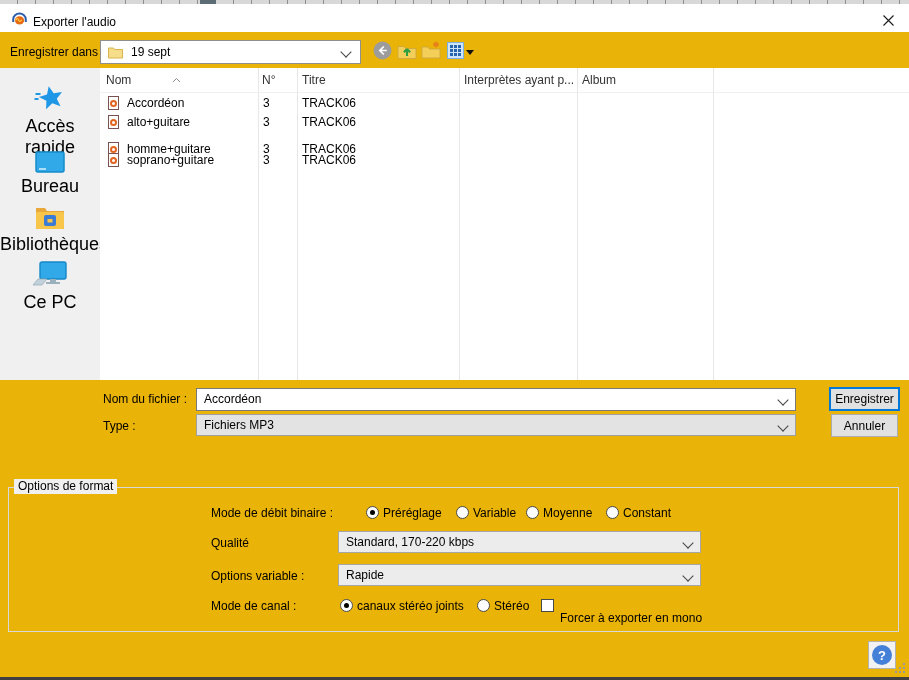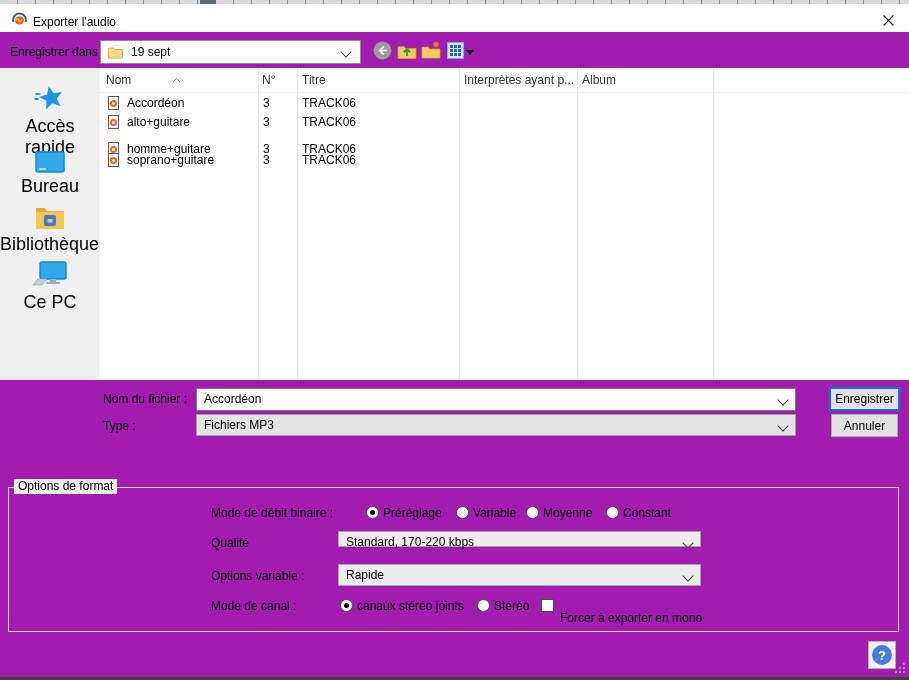--- a/index.html
+++ b/index.html
@@ -1,17 +1,17 @@
 <!DOCTYPE html>
 <html><head>
 <meta charset="utf-8">
 <style>
   html,body{margin:0;padding:0;}
   body{width:909px;height:680px;font-family:"Liberation Sans",sans-serif;font-size:12px;color:#000;background:#fff;}
-  .win{position:relative;width:909px;height:680px;background:#a21caf;overflow:hidden;}
+  .win{position:relative;width:909px;height:680px;background:#eab308;overflow:hidden;}
   .abs{position:absolute;}
   
   .top-sliver{left:0;top:0;width:909px;height:4px;background:repeating-linear-gradient(90deg,#d8d8d8 0 17px,#8f8f8f 17px 18px);}
   .top-frag{left:200px;top:0;width:16px;height:4px;background:#5d6b75;}
   
   .titlebar{left:0;top:4px;width:909px;height:28px;background:#fff;}
   .title-text{left:33px;top:4px;height:28px;line-height:28px;}
   .close-btn{left:872px;top:4px;width:32px;height:28px;display:flex;align-items:center;justify-content:center;cursor:pointer;}
   
   .addr-label{left:10px;top:45px;height:15px;line-height:15px;}
@@ -49,21 +49,21 @@
   .save-btn{left:829px;top:387px;width:71px;height:24px;border:2px solid #0078d7;}
   .cancel-btn{left:831px;top:414px;width:67px;height:23px;border:1px solid #adadad;}
   
   .groupbox{left:8px;top:487px;width:891px;height:145px;border:1px solid #d9d9d9;box-sizing:border-box;}
   .group-title{left:14px;top:479px;background:#f0f0f0;padding:0 4px;height:15px;line-height:15px;}
   .opt-label{height:15px;line-height:15px;white-space:nowrap;}
   .radio{width:13px;height:13px;border:1px solid #4a4a4a;border-radius:50%;background:#fff;box-sizing:border-box;position:absolute;cursor:pointer;}
   .radio.checked::after{content:"";position:absolute;left:3px;top:3px;width:5px;height:5px;border-radius:50%;background:#000;}
   .rlabel{position:absolute;height:15px;line-height:15px;cursor:pointer;white-space:nowrap;}
   .opt-combo{background:#ececec;border:1px solid #a6a6a6;}
-  .q-combo{left:338px;top:531px;width:363px;height:16px;}
+  .q-combo{left:338px;top:531px;width:363px;height:22px;}
   .s-combo{left:338px;top:564px;width:363px;height:22px;}
   .checkbox{width:13px;height:13px;border:1px solid #4a4a4a;background:#fff;box-sizing:border-box;position:absolute;cursor:pointer;}
   
   .help-btn{left:868px;top:641px;width:28px;height:28px;background:#f2f2f2;border:1px solid #b2b2b2;box-sizing:border-box;display:flex;align-items:center;justify-content:center;cursor:pointer;}
   .help-circle{width:20px;height:20px;border-radius:50%;background:#4580d8;color:#fff;font-weight:bold;font-size:13px;display:flex;align-items:center;justify-content:center;}
   .grip{right:2px;bottom:5px;width:12px;height:12px;}
   .grip i{position:absolute;width:2px;height:2px;background:#9a9a9a;}
   .bottom-strip{left:0;top:677px;width:909px;height:3px;background:#3f3f3f;}
 </style>
 </head>

